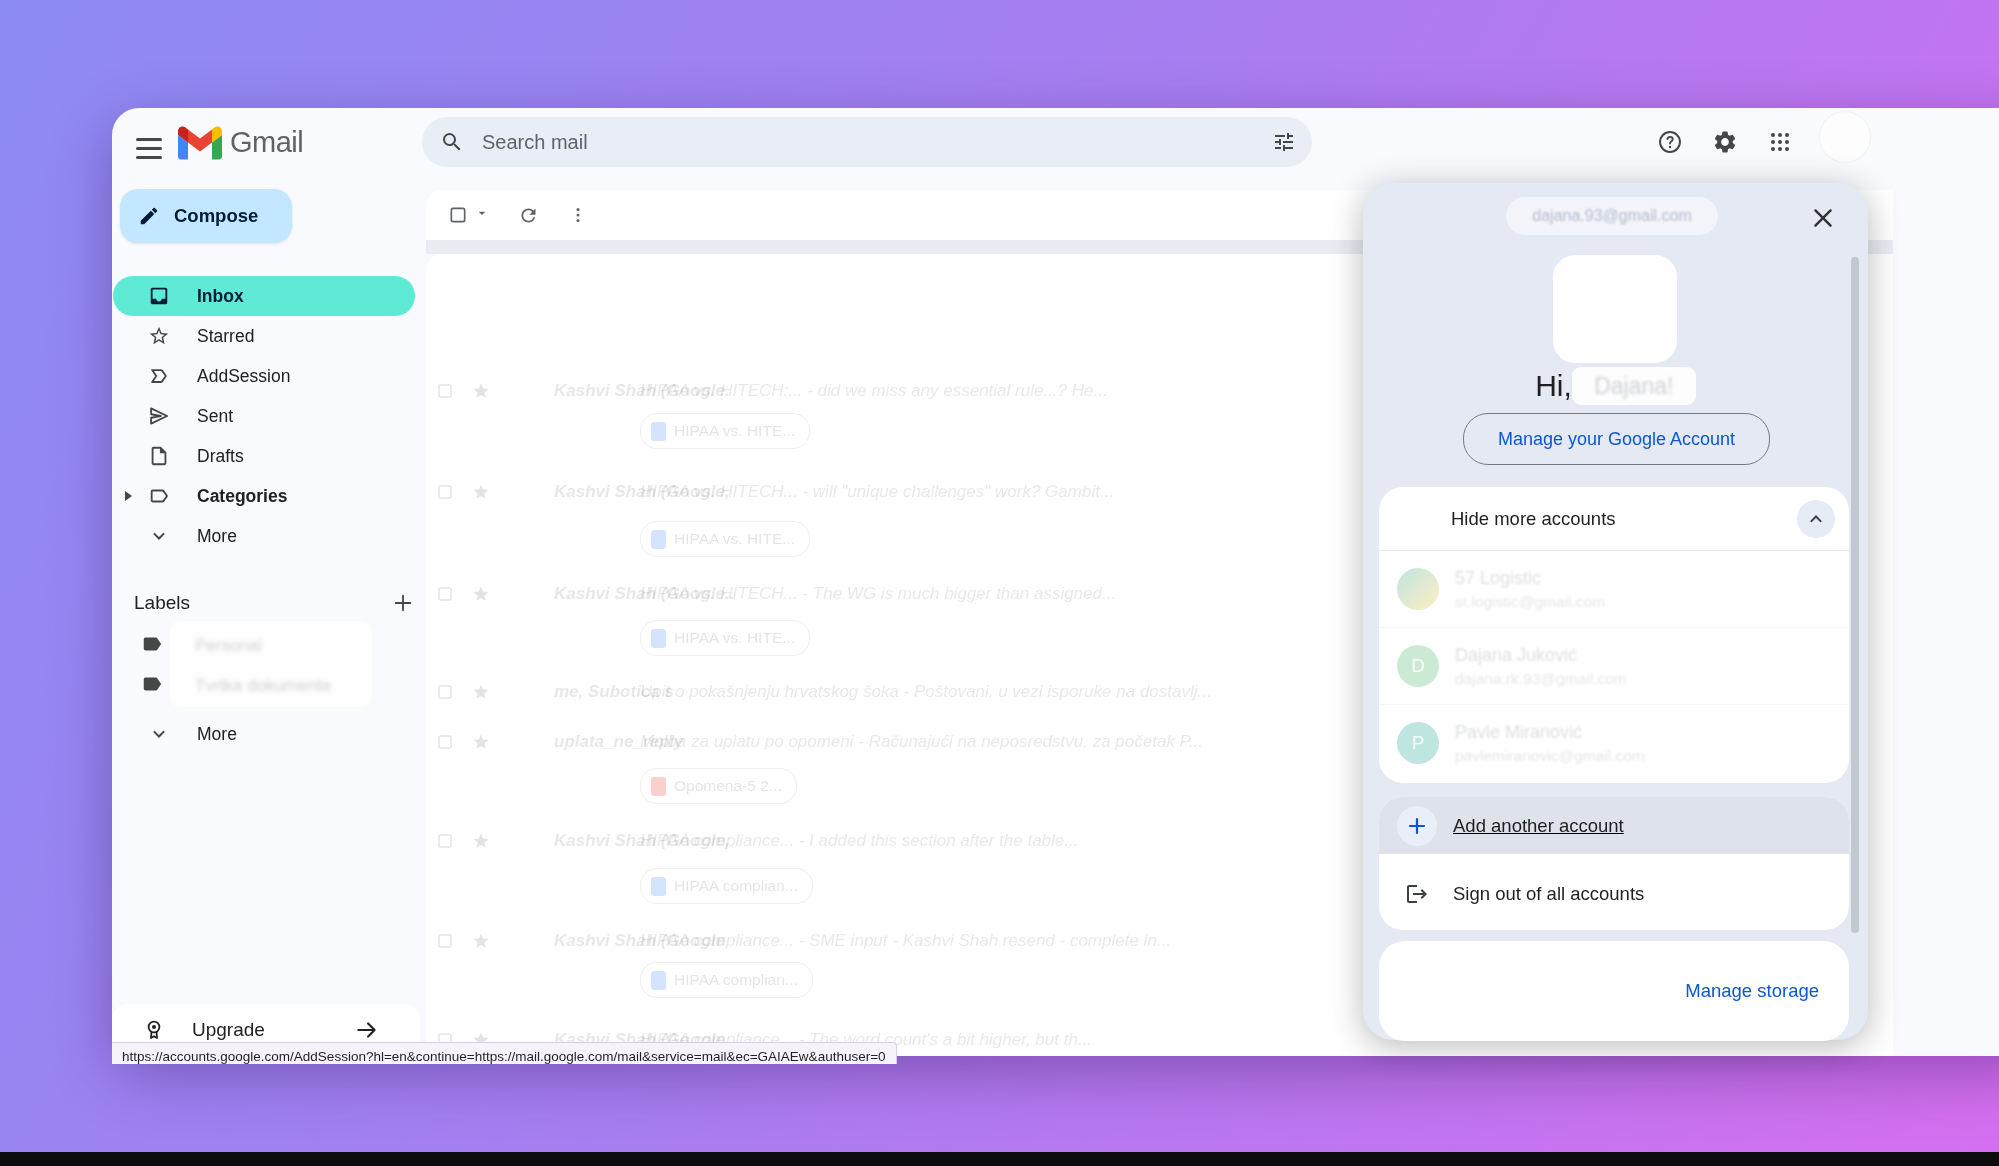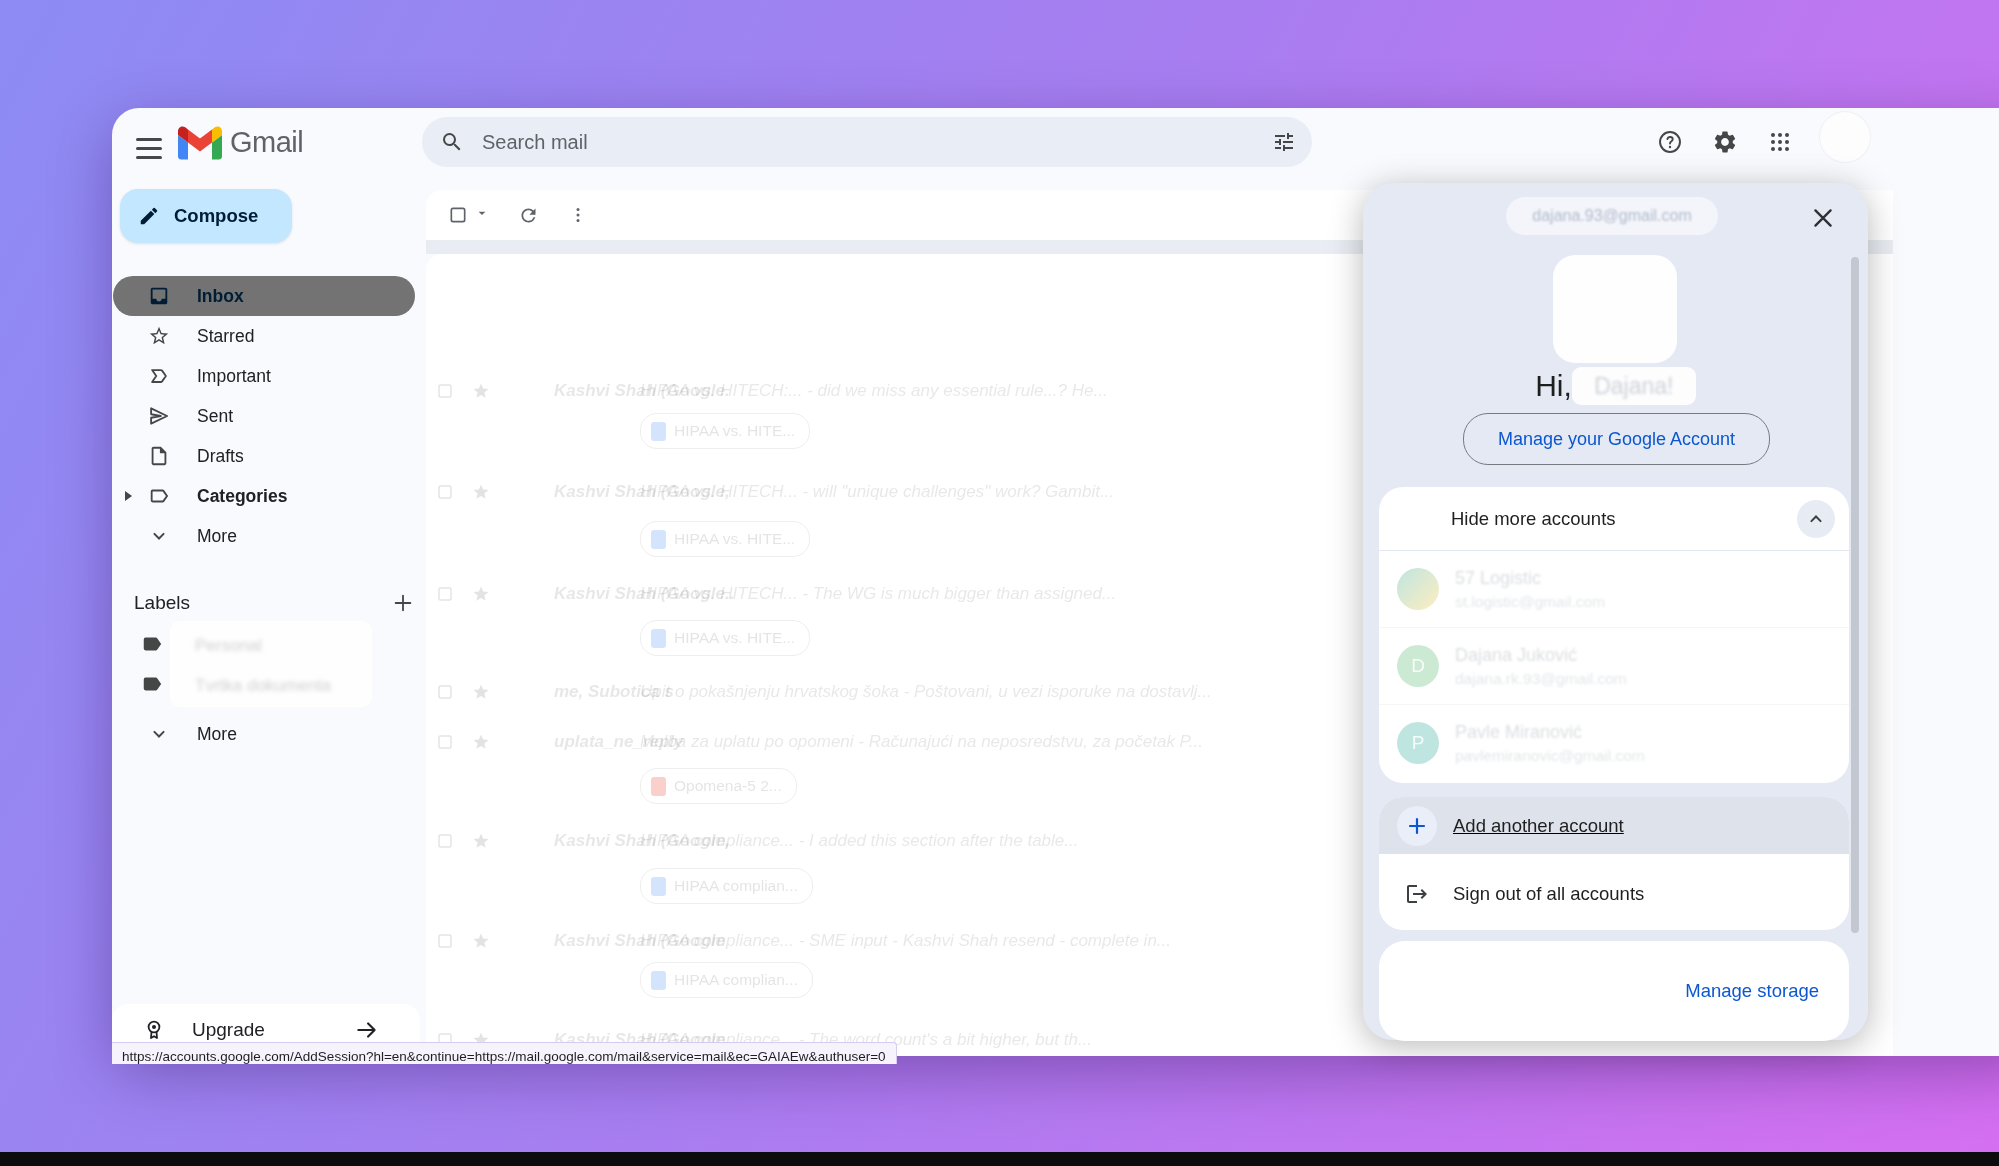--- a/index.html
+++ b/index.html
@@ -22,21 +22,21 @@
   .search-input::placeholder{color:#5f6368;opacity:1;}
   .tb-icon{width:40px;height:40px;display:flex;align-items:center;justify-content:center;border-radius:50%;cursor:pointer;}
   .top-avatar{left:1708px;top:4px;width:50px;height:50px;border-radius:50%;background:#fdfdfd;box-shadow:0 0 0 1px rgba(0,0,0,.04);}
 
   
   .compose{left:8px;top:81px;width:172px;height:54px;background:#c2e7ff;border-radius:18px;display:flex;align-items:center;gap:14px;padding-left:18px;box-sizing:border-box;cursor:pointer;box-shadow:0 1px 3px rgba(0,0,0,.1);}
   .compose-label{font-size:18.5px;font-weight:700;color:#001d35;}
   .nav-item{left:1px;width:302px;height:40px;border-radius:20px;display:flex;align-items:center;cursor:pointer;}
   .nav-item .ic{width:24px;margin-left:34px;display:flex;justify-content:center;color:#444746;}
   .nav-item .lbl{margin-left:26px;font-size:17.5px;color:#202124;}
-  .nav-item.selected{background:#737373;}
+  .nav-item.selected{background:#5eead4;}
   .nav-item.selected .lbl{font-weight:700;color:#001d35;}
   .nav-item.bold .lbl{font-weight:700;}
   .expander{position:absolute;left:12px;width:0;height:0;border-left:7px solid #444746;border-top:5px solid transparent;border-bottom:5px solid transparent;}
   .labels-head{left:22px;top:484px;width:280px;display:flex;align-items:center;justify-content:space-between;}
   .labels-title{font-size:19px;font-weight:500;color:#202124;}
   .label-row{left:1px;width:302px;height:40px;display:flex;align-items:center;cursor:pointer;}
   .label-row .ic{width:24px;margin-left:28px;color:#444746;}
   .mask-box{position:absolute;left:58px;top:513px;width:202px;height:86px;background:#fefefe;border-radius:10px;}
   .masked{filter:blur(2px);}
   .label-name{margin-left:30px;font-size:17px;color:rgba(95,99,104,.30);}
@@ -184,21 +184,21 @@
           </svg>
         </span>
       <span class="lbl">Starred</span>
     </div>
     <div class="abs nav-item" style="top:248px">
       <span class="ic">
           <svg width="22" height="22" viewBox="0 0 24 24" fill="none" stroke="#444746" stroke-width="2">
             <path d="M4.5 5.5h9.6c.5 0 .97.24 1.27.64L19.5 12l-4.13 5.86c-.3.4-.77.64-1.27.64H4.5L9 12z" stroke-linejoin="round"></path>
           </svg>
         </span>
-      <span class="lbl">Important</span>
+      <span class="lbl">AddSession</span>
     </div>
     <div class="abs nav-item" style="top:288px">
       <span class="ic">
           <svg width="22" height="22" viewBox="0 0 24 24" fill="none" stroke="#444746" stroke-width="2" stroke-linejoin="round">
             <path d="M3.4 20.4 20.85 12 3.4 3.6 3.4 10.1 14 12 3.4 13.9z"></path>
           </svg>
         </span>
       <span class="lbl">Sent</span>
     </div>
     <div class="abs nav-item" style="top:328px">

